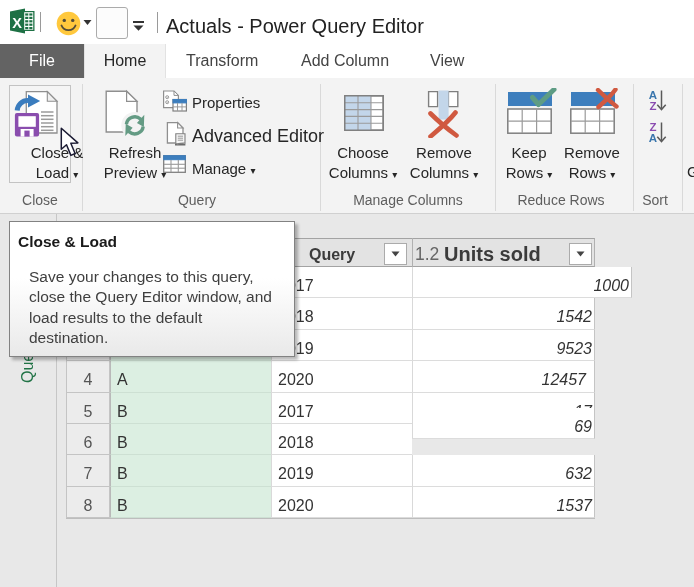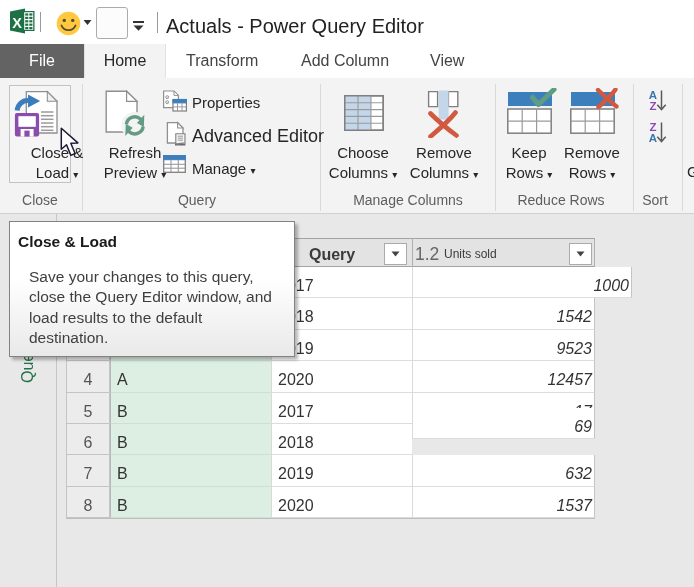--- a/index.html
+++ b/index.html
@@ -202,21 +202,21 @@
 <svg class="abs" style="left:16px;top:300px" width="24" height="90" viewBox="0 0 24 90">
     <text transform="translate(17,83) rotate(-90)" font-size="16" fill="#217346" font-family="Liberation Sans">Queries</text>
   </svg>
 <div class="abs" style="left:66px;top:238px;width:529px;height:29px;background:#e3e3e3;border-top:1px solid #a3a3a3;border-bottom:1px solid #a3a3a3;border-left:1px solid #b0b0b0;border-right:1px solid #b0b0b0"></div>
 <div class="abs" style="left:110px;top:238px;width:1px;height:29px;background:#b0b0b0"></div>
 <div class="abs" style="left:271px;top:238px;width:1px;height:29px;background:#b0b0b0"></div>
 <div class="abs" style="left:412px;top:238px;width:1px;height:29px;background:#b0b0b0"></div>
 
 <div class="abs" style="left:309px;top:247px;font-size:16px;font-weight:bold;color:#3b3b3b;line-height:15px">Query</div>
 <div class="abs" style="left:415px;top:246px;font-size:17.5px;color:#666;line-height:16px">1.2</div>
-<div class="abs" style="left:444px;top:247px;font-size:12px;font-weight:normal;color:#3b3b3b;line-height:15px">Units sold</div>
+<div class="abs" style="left:444px;top:247px;font-size:20px;font-weight:bold;color:#3b3b3b;line-height:15px">Units sold</div>
 <div class="abs" style="left:384px;top:243px;width:23px;height:22px;background:#fff;border:1px solid #ababab"></div>
 <svg class="abs" style="left:391px;top:251px" width="9" height="6" viewBox="0 0 9 6">
     <polygon points="0.5,0.5 8.5,0.5 4.5,5.5" fill="#444"></polygon>
   </svg>
 <div class="abs" style="left:569px;top:243px;width:23px;height:22px;background:#fff;border:1px solid #ababab"></div>
 <svg class="abs" style="left:576px;top:251px" width="9" height="6" viewBox="0 0 9 6">
     <polygon points="0.5,0.5 8.5,0.5 4.5,5.5" fill="#444"></polygon>
   </svg>
 <div class="abs" style="left:66px;top:267.0px;width:44px;height:31.4px;background:#ececec;border:1px solid #c4c4c4;border-top:none;color:#555;font-size:16px;text-align:center;line-height:38.4px">1</div>
 <div class="abs" style="left:110px;top:267.0px;width:161px;height:31.4px;background:#dcefe2;border-bottom:1px solid #cde0d3;color:#333;font-size:16px;line-height:38.4px;padding-left:6px;border-left:1px solid #b9b9b9">A</div>
@@ -226,21 +226,21 @@
 <div class="abs" style="left:110px;top:298.4px;width:161px;height:31.4px;background:#dcefe2;border-bottom:1px solid #cde0d3;color:#333;font-size:16px;line-height:38.4px;padding-left:6px;border-left:1px solid #b9b9b9">A</div>
 <div class="abs" style="left:271px;top:298.4px;width:141px;height:31.4px;background:#fff;border-bottom:1px solid #dcdcdc;border-left:1px solid #d9d9d9;color:#333;font-size:16px;line-height:38.4px;padding-left:6px">2018</div>
 <div class="abs" style="left:412px;top:298.4px;width:183px;height:31.4px;background:#fff;border-bottom:1px solid #dcdcdc;border-left:1px solid #d9d9d9;border-right:1px solid #c4c4c4;color:#333;font-size:16px;font-style:italic;line-height:38.4px;text-align:right;padding-right:2px">1542</div>
 <div class="abs" style="left:66px;top:329.8px;width:44px;height:31.4px;background:#ececec;border:1px solid #c4c4c4;border-top:none;color:#555;font-size:16px;text-align:center;line-height:38.4px">3</div>
 <div class="abs" style="left:110px;top:329.8px;width:161px;height:31.4px;background:#dcefe2;border-bottom:1px solid #cde0d3;color:#333;font-size:16px;line-height:38.4px;padding-left:6px;border-left:1px solid #b9b9b9">A</div>
 <div class="abs" style="left:271px;top:329.8px;width:141px;height:31.4px;background:#fff;border-bottom:1px solid #dcdcdc;border-left:1px solid #d9d9d9;color:#333;font-size:16px;line-height:38.4px;padding-left:6px">2019</div>
 <div class="abs" style="left:412px;top:329.8px;width:183px;height:31.4px;background:#fff;border-bottom:1px solid #dcdcdc;border-left:1px solid #d9d9d9;border-right:1px solid #c4c4c4;color:#333;font-size:16px;font-style:italic;line-height:38.4px;text-align:right;padding-right:2px">9523</div>
 <div class="abs" style="left:66px;top:361.2px;width:44px;height:31.4px;background:#ececec;border:1px solid #c4c4c4;border-top:none;color:#555;font-size:16px;text-align:center;line-height:38.4px">4</div>
 <div class="abs" style="left:110px;top:361.2px;width:161px;height:31.4px;background:#dcefe2;border-bottom:1px solid #cde0d3;color:#333;font-size:16px;line-height:38.4px;padding-left:6px;border-left:1px solid #b9b9b9">A</div>
 <div class="abs" style="left:271px;top:361.2px;width:141px;height:31.4px;background:#fff;border-bottom:1px solid #dcdcdc;border-left:1px solid #d9d9d9;color:#333;font-size:16px;line-height:38.4px;padding-left:6px">2020</div>
-<div class="abs" style="left:412px;top:361.2px;width:183px;height:31.4px;background:#fff;border-bottom:1px solid #dcdcdc;border-left:1px solid #d9d9d9;border-right:1px solid #c4c4c4;color:#333;font-size:16px;font-style:italic;line-height:38.4px;text-align:right;padding-right:2px">12457</div>
+<div class="abs" style="left:412px;top:361.2px;width:183px;height:31.4px;background:#fff;border-bottom:1px solid #dcdcdc;border-left:1px solid #d9d9d9;border-right:1px solid #c4c4c4;color:#333;font-size:16px;font-style:italic;line-height:38.4px;text-align:right;padding-right:8px">12457</div>
 <div class="abs" style="left:66px;top:392.6px;width:44px;height:31.4px;background:#ececec;border:1px solid #c4c4c4;border-top:none;color:#555;font-size:16px;text-align:center;line-height:38.4px">5</div>
 <div class="abs" style="left:110px;top:392.6px;width:161px;height:31.4px;background:#dcefe2;border-bottom:1px solid #cde0d3;color:#333;font-size:16px;line-height:38.4px;padding-left:6px;border-left:1px solid #b9b9b9">B</div>
 <div class="abs" style="left:271px;top:392.6px;width:141px;height:31.4px;background:#fff;border-bottom:1px solid #dcdcdc;border-left:1px solid #d9d9d9;color:#333;font-size:16px;line-height:38.4px;padding-left:6px">2017</div>
 <div class="abs" style="left:412px;top:392.6px;width:183px;height:31.4px;background:#fff;border-bottom:1px solid #dcdcdc;border-left:1px solid #d9d9d9;border-right:1px solid #c4c4c4;color:#333;font-size:16px;font-style:italic;line-height:38.4px;text-align:right;padding-right:2px">17</div>
 <div class="abs" style="left:66px;top:424.0px;width:44px;height:31.4px;background:#ececec;border:1px solid #c4c4c4;border-top:none;color:#555;font-size:16px;text-align:center;line-height:38.4px">6</div>
 <div class="abs" style="left:110px;top:424.0px;width:161px;height:31.4px;background:#dcefe2;border-bottom:1px solid #cde0d3;color:#333;font-size:16px;line-height:38.4px;padding-left:6px;border-left:1px solid #b9b9b9">B</div>
 <div class="abs" style="left:271px;top:424.0px;width:141px;height:31.4px;background:#fff;border-bottom:1px solid #dcdcdc;border-left:1px solid #d9d9d9;color:#333;font-size:16px;line-height:38.4px;padding-left:6px">2018</div>
 <div class="abs" style="left:412px;top:408px;width:183px;height:31.4px;background:#fff;border-bottom:1px solid #dcdcdc;border-left:1px solid #d9d9d9;border-right:1px solid #c4c4c4;color:#333;font-size:16px;font-style:italic;line-height:38.4px;text-align:right;padding-right:2px">69</div>
 <div class="abs" style="left:66px;top:455.4px;width:44px;height:31.4px;background:#ececec;border:1px solid #c4c4c4;border-top:none;color:#555;font-size:16px;text-align:center;line-height:38.4px">7</div>
 <div class="abs" style="left:110px;top:455.4px;width:161px;height:31.4px;background:#dcefe2;border-bottom:1px solid #cde0d3;color:#333;font-size:16px;line-height:38.4px;padding-left:6px;border-left:1px solid #b9b9b9">B</div>

